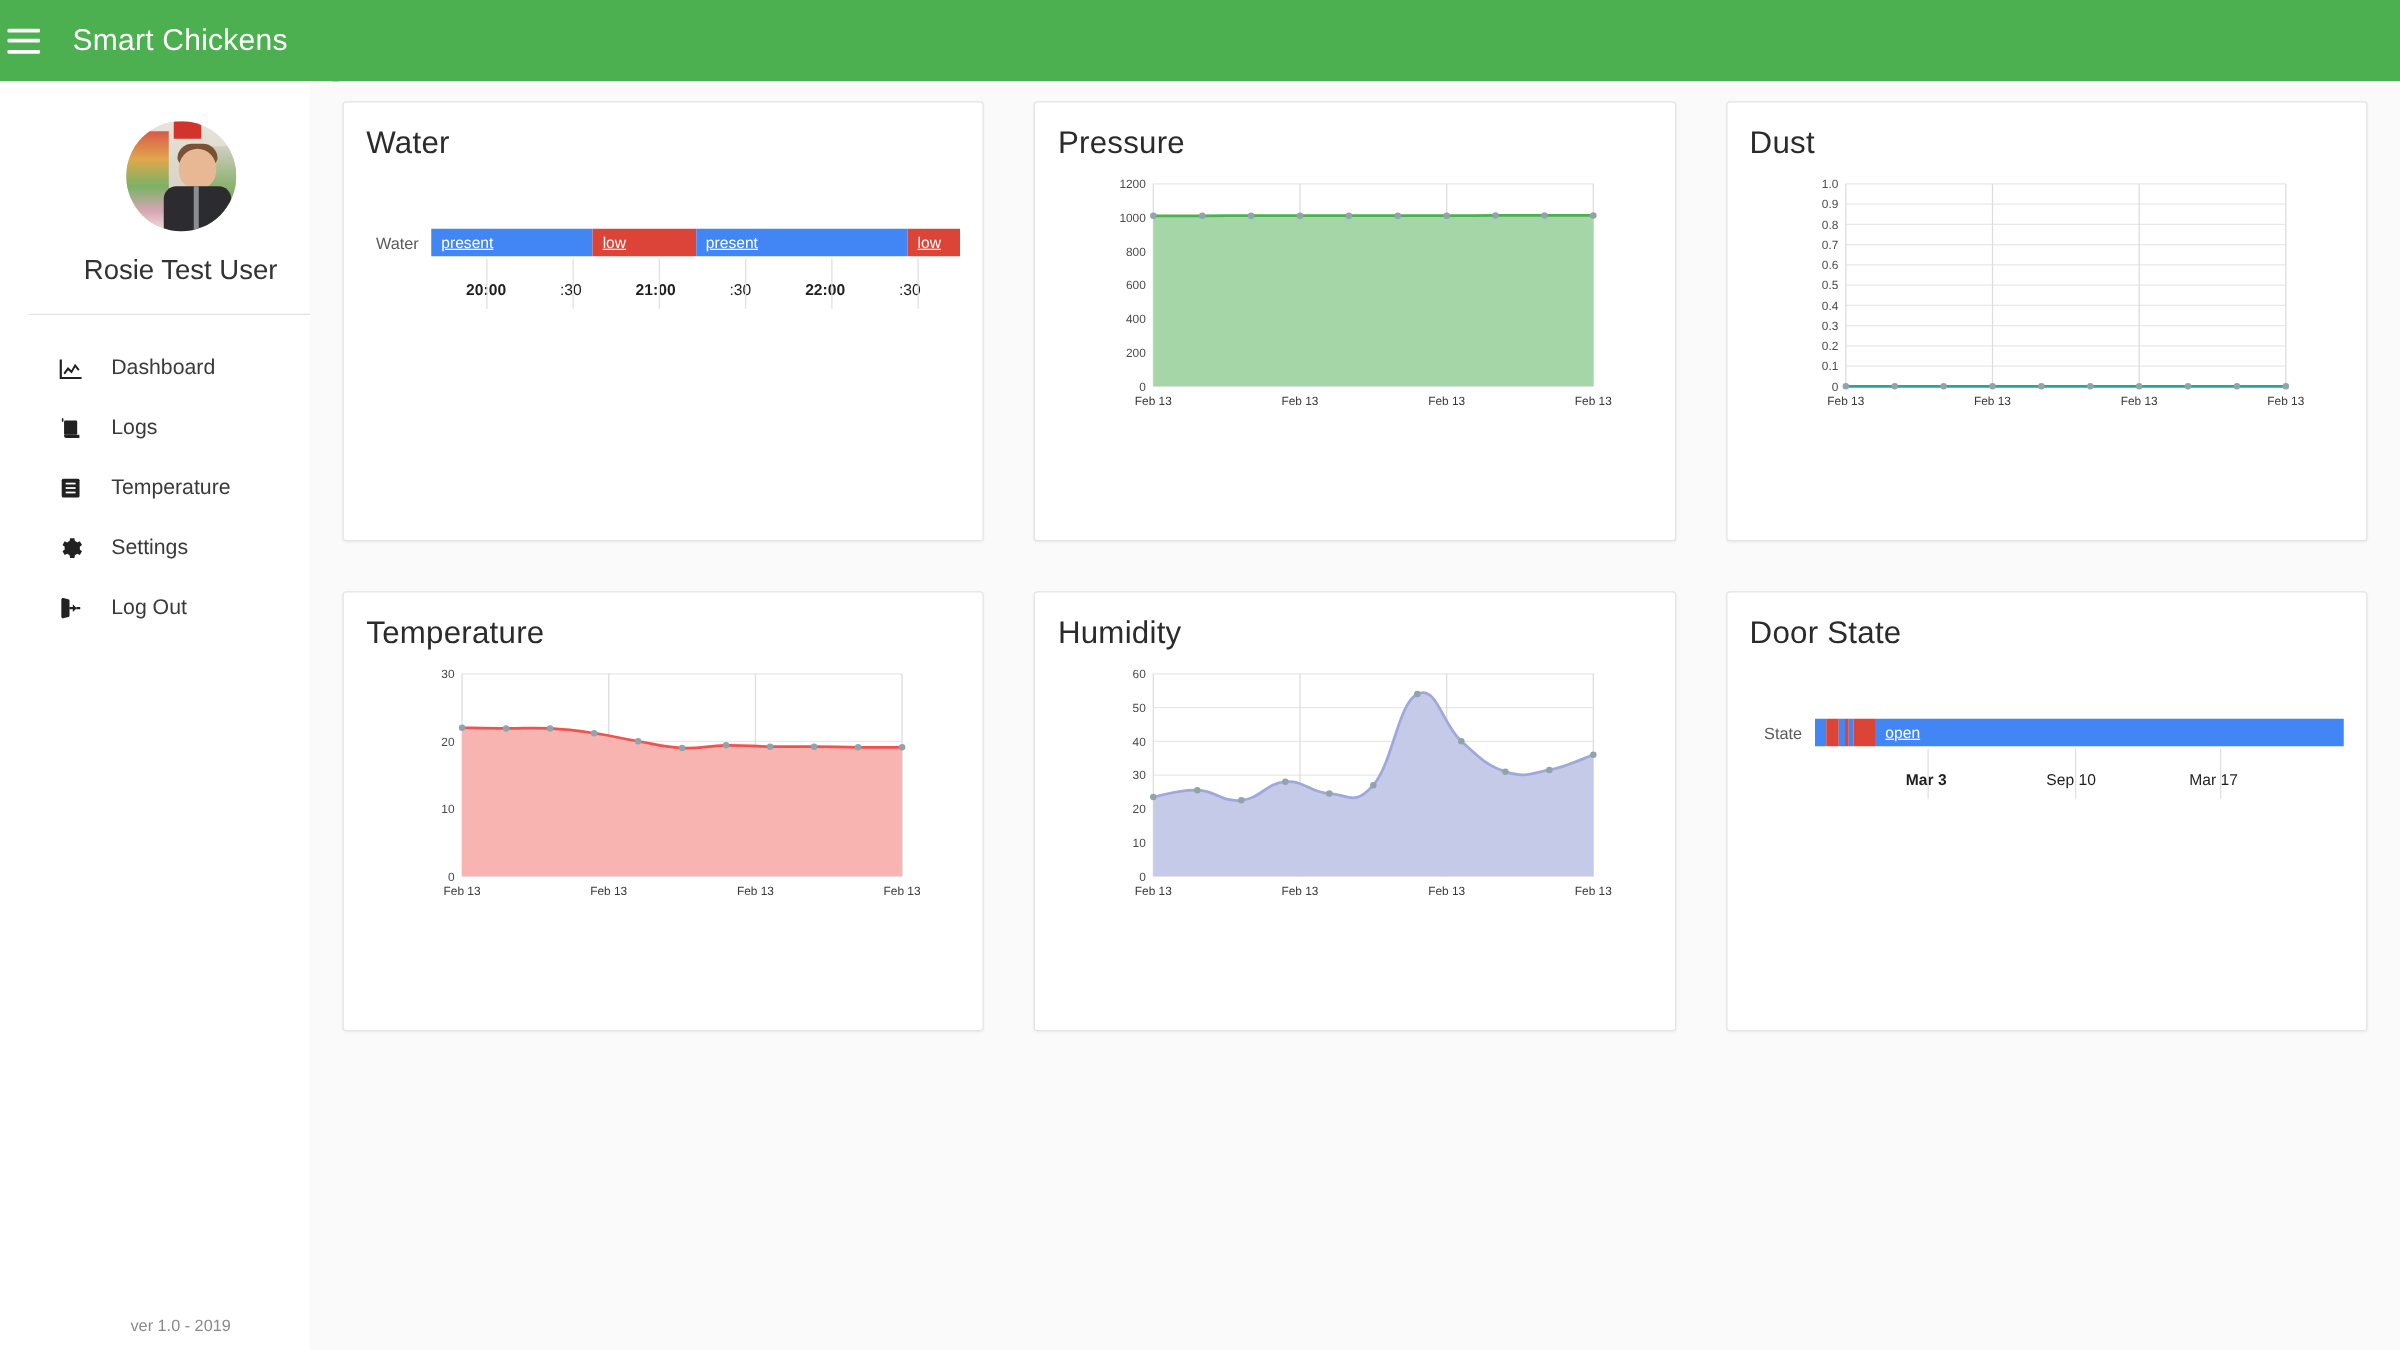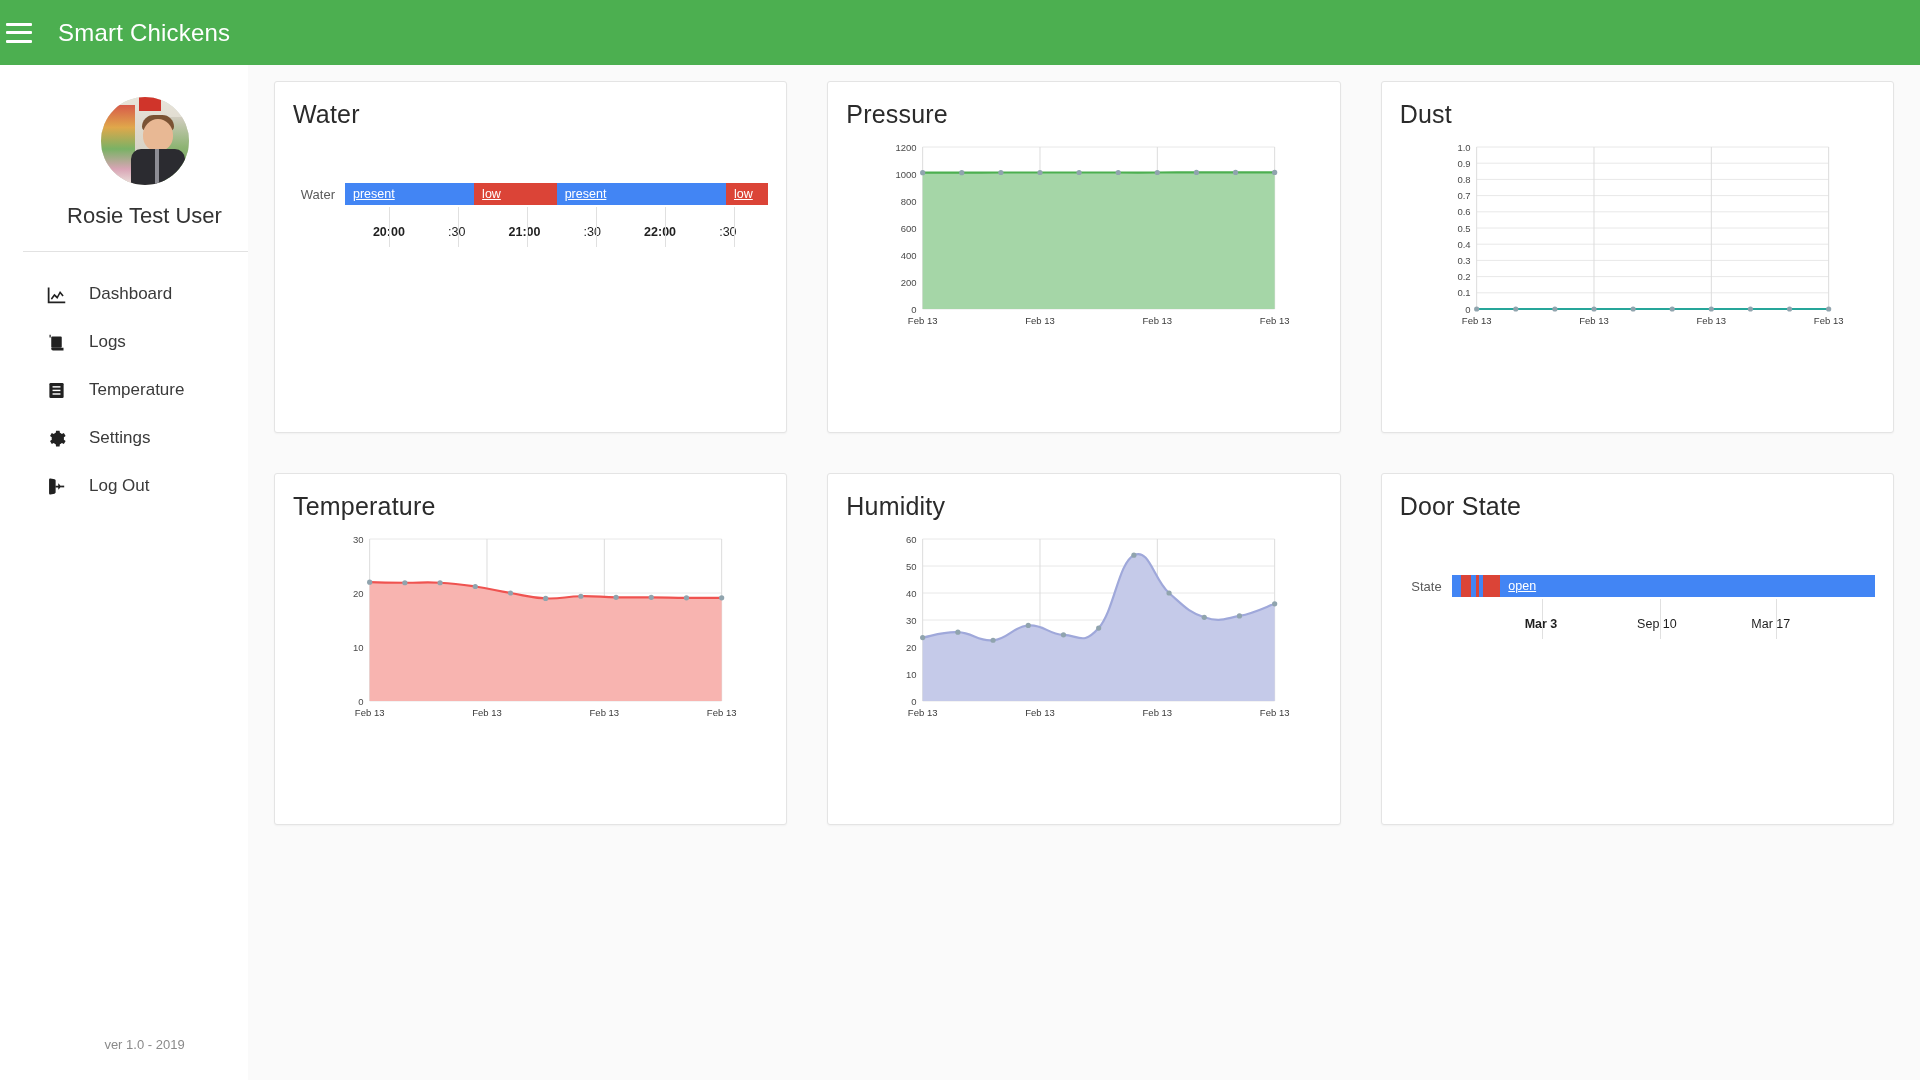--- a/index.html
+++ b/index.html
@@ -73,21 +73,21 @@
     cursor: pointer; text-decoration: none;
   }
   .nav-ico {
     width: 30px; height: 24px; margin-right: 18px;
     display: flex; align-items: center; justify-content: center;
     color: #212121; flex: none;
   }
   .nav-ico svg { display: block; }
   .nav-label { font-size: 17px; color: #3a3a3a; text-align: right; }
   .sidebar-footer {
-    position: absolute; bottom: 28px; left: 0; width: 100%;
+    position: absolute; bottom: 12px; left: 0; width: 100%;
     text-align: center; font-size: 13px; color: #8a8a8a;
   }
 
   
   .main {
     position: absolute; top: 65px; left: 248px;
     width: 1672px; height: 1015px;
     background: #fafafa;
     padding: 16px 26px;
   }

